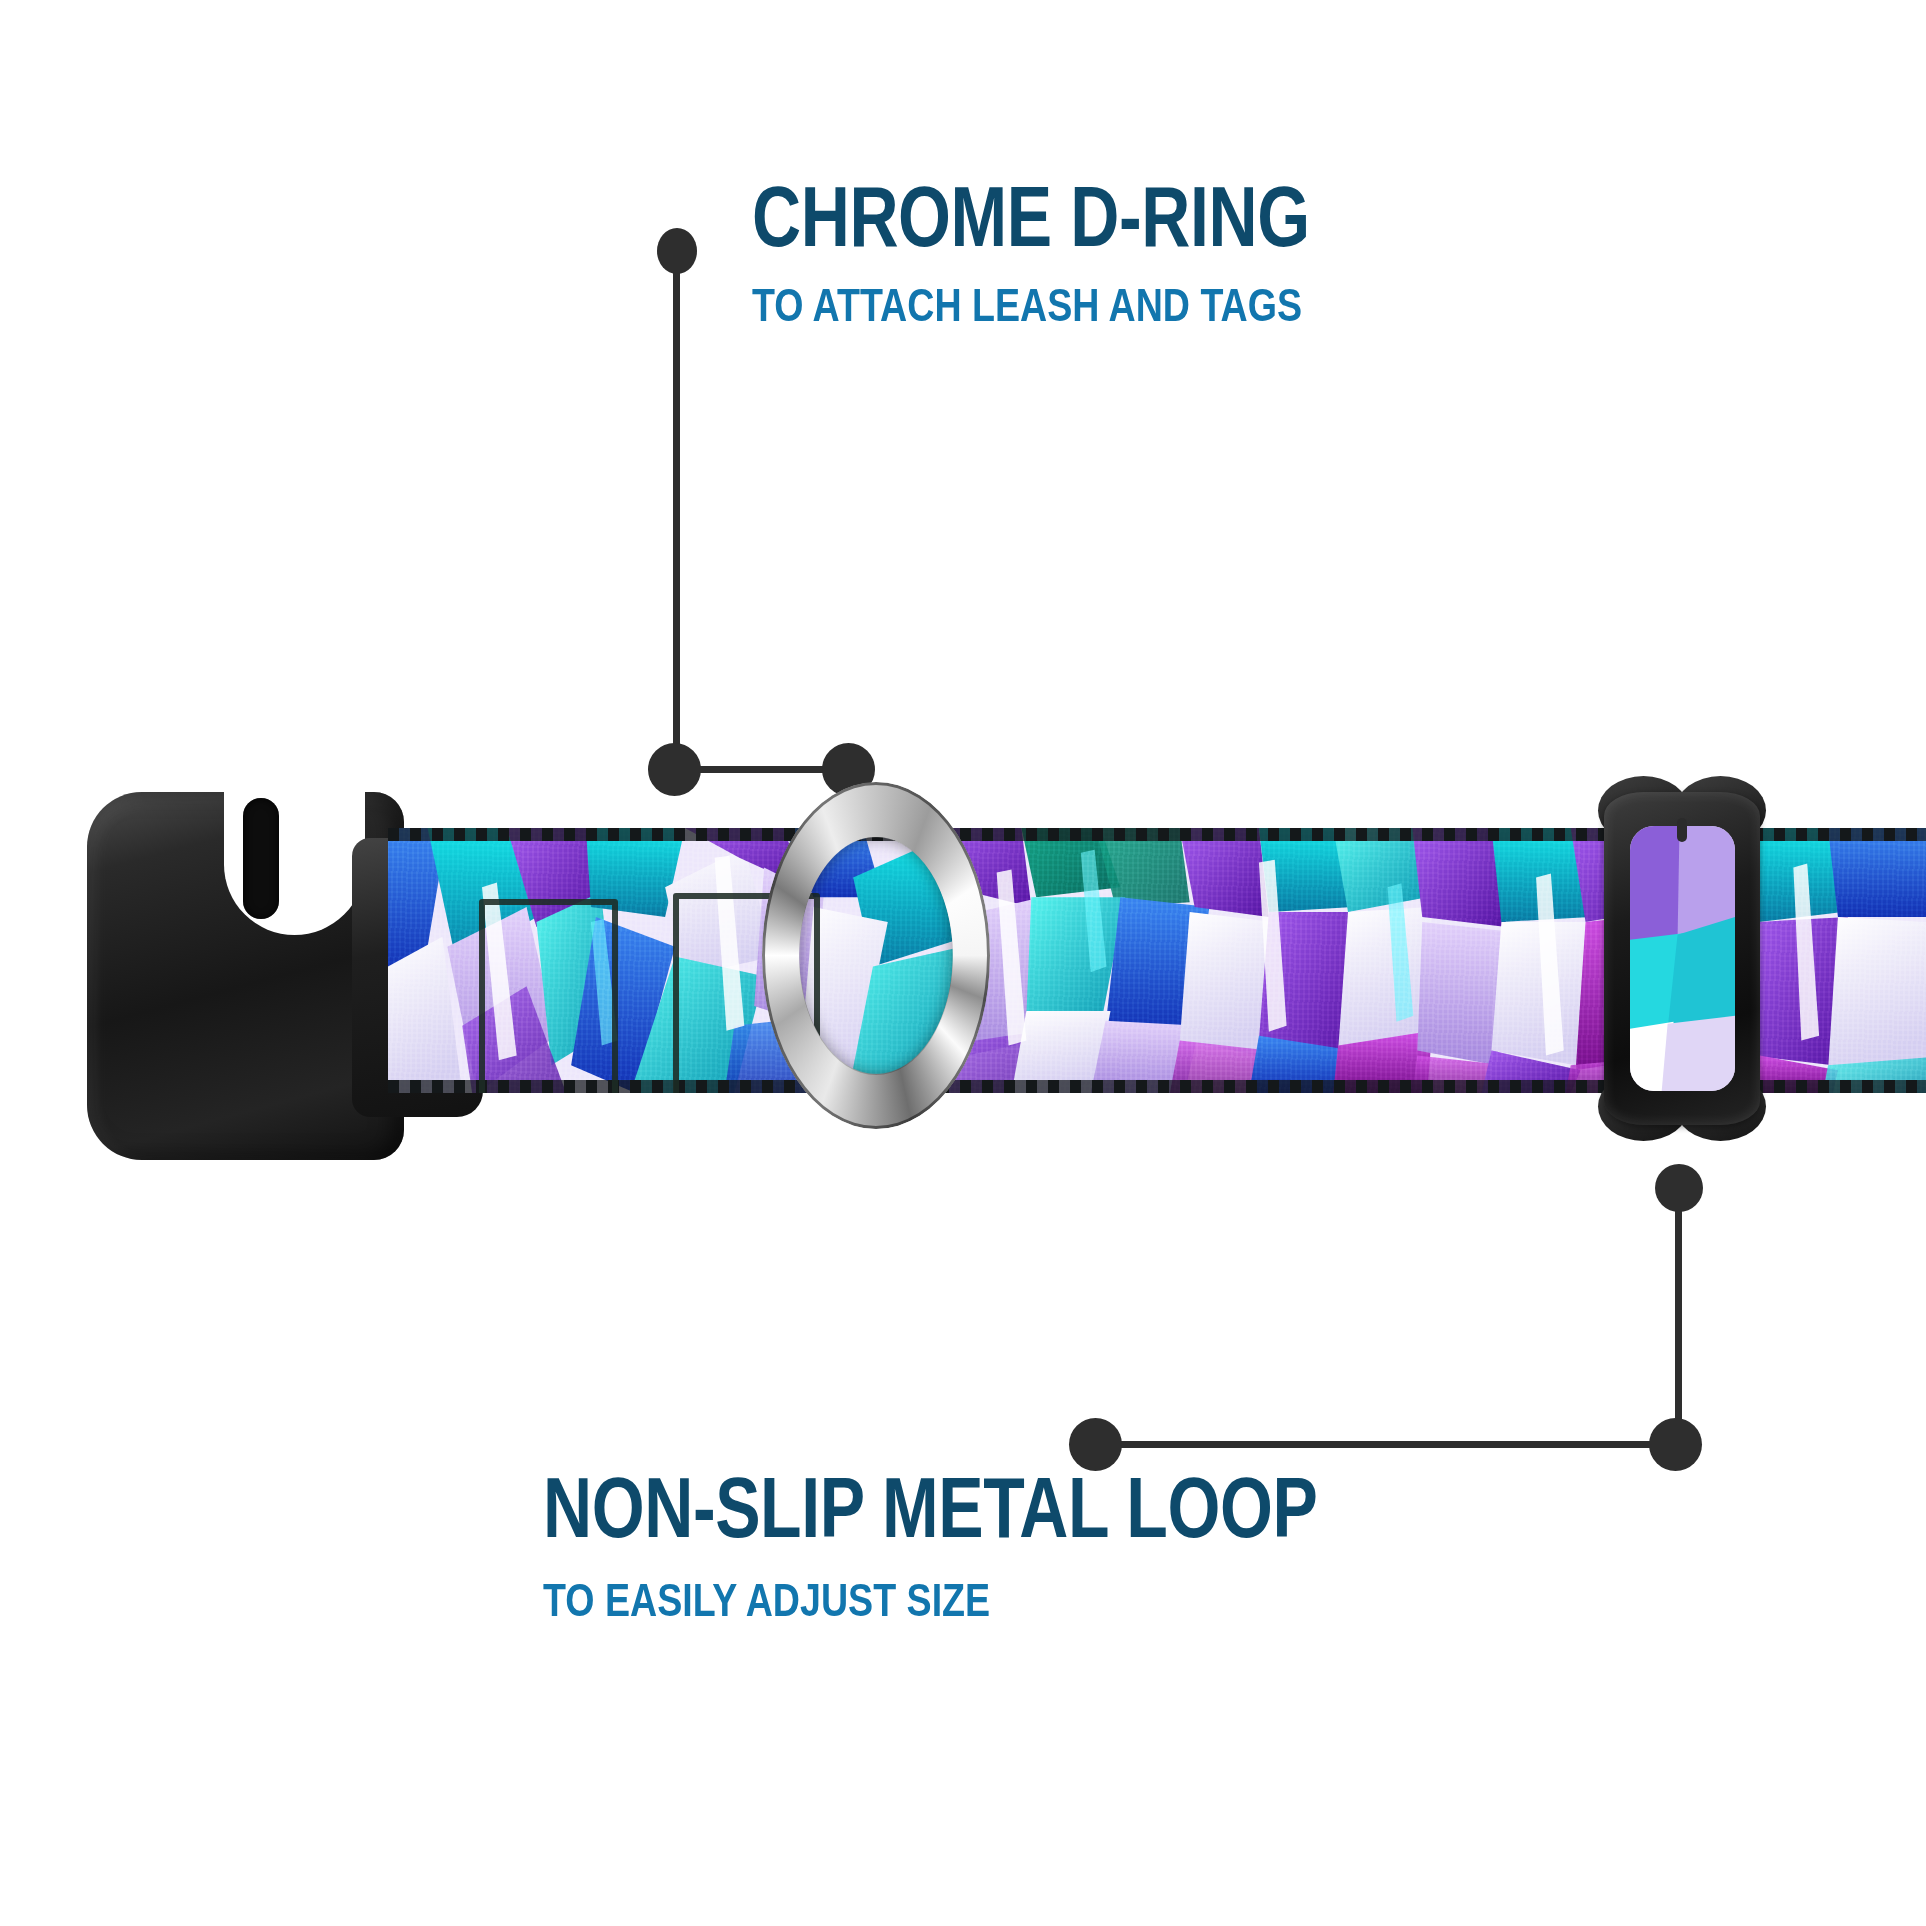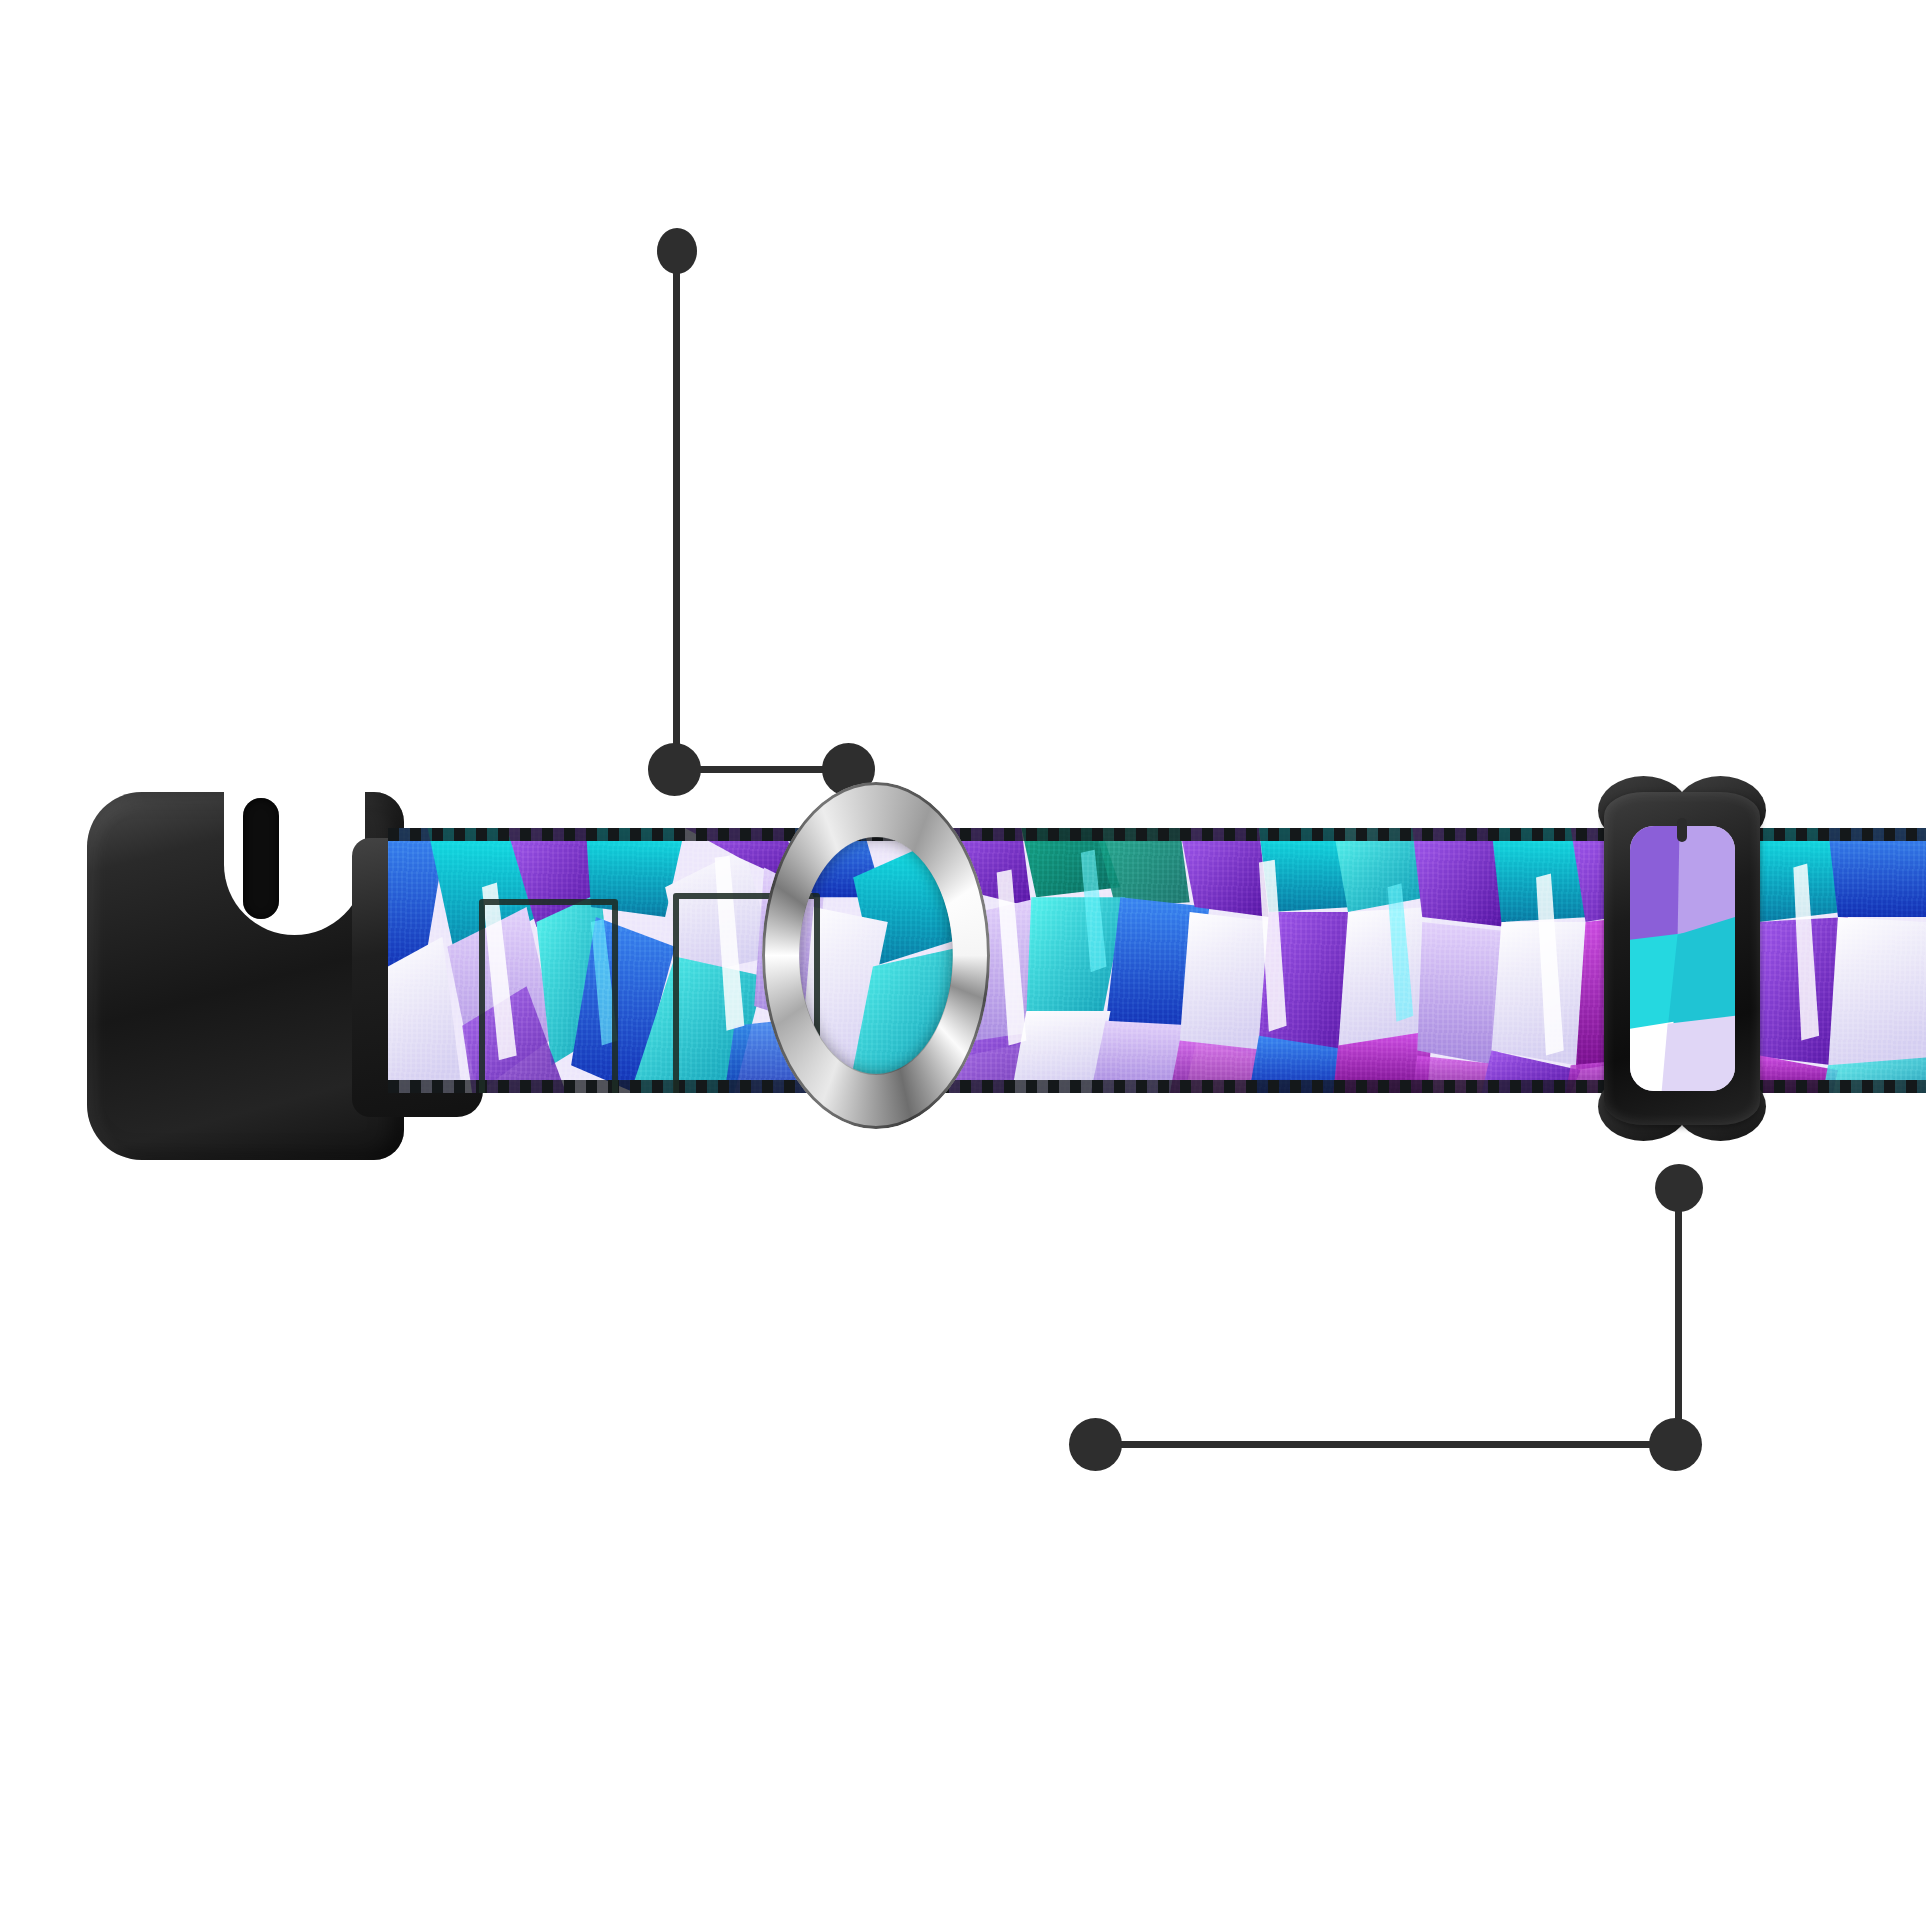--- a/index.html
+++ b/index.html
@@ -154,20 +154,24 @@
   .loop-bar{
     position:absolute;left:50%;top:26px;transform:translateX(-50%);
     width:10px;height:24px;background:#2b2b2b;border-radius:5px;
   }
 </style>
 </head>
 <body>
 
 <div class="stage">
 
+  <div class="callout" id="callout-top">
+    <div class="headline">CHROME D-RING</div>
+    <div class="subline">TO ATTACH LEASH AND TAGS</div>
+  </div>
 
   <div class="dot" style="left:657px;top:228px;width:40px;height:46px;"></div>
   <div class="leader v-line" style="left:673px;top:249px;height:517px;"></div>
   <div class="dot" style="left:648px;top:743px;width:53px;height:53px;"></div>
   <div class="leader h-line" style="left:693px;top:766px;width:149px;"></div>
   <div class="dot" style="left:822px;top:743px;width:53px;height:53px;"></div>
 
   <div id="buckle">
     <div class="buckle-body"></div>
     <div class="buckle-notch"></div>
@@ -330,15 +334,19 @@
     </div>
     <div class="loop-bar"></div>
   </div>
 
   <div class="dot" style="left:1655px;top:1164px;width:48px;height:48px;"></div>
   <div class="leader v-line" style="left:1675px;top:1186px;height:255px;"></div>
   <div class="dot" style="left:1649px;top:1418px;width:53px;height:53px;"></div>
   <div class="leader h-line" style="left:1089px;top:1441px;width:572px;"></div>
   <div class="dot" style="left:1069px;top:1418px;width:53px;height:53px;"></div>
 
+  <div class="callout" id="callout-bottom">
+    <div class="headline">NON-SLIP METAL LOOP</div>
+    <div class="subline">TO EASILY ADJUST SIZE</div>
+  </div>
 
 </div>
 
 
 </body></html>

